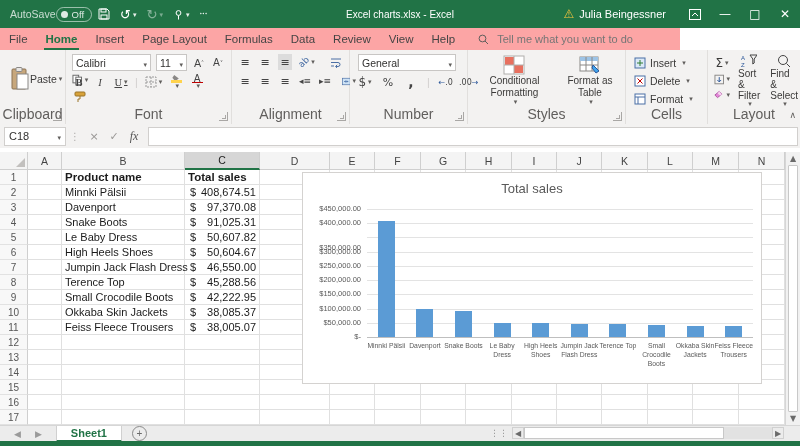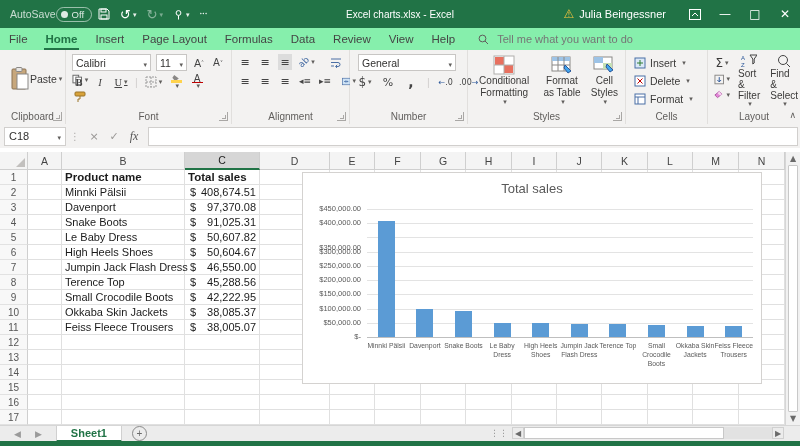--- a/index.html
+++ b/index.html
@@ -20,37 +20,37 @@
   .caret{font-size:7px;margin-left:2px;opacity:.9;}
   .tb-title{position:absolute;left:0;right:0;text-align:center;font-size:10px;pointer-events:none;}
   .tb-right{margin-left:auto;display:flex;align-items:center;height:100%;}
   .warn{color:#ffc83d;font-size:12px;margin-right:5px;font-family:"DejaVu Sans",sans-serif;}
   .user{font-size:11px;margin-right:14px;}
   .winbtn{width:30px;height:28px;display:flex;align-items:center;justify-content:center;
           font-size:12px;cursor:pointer;font-family:"DejaVu Sans",sans-serif;}
   .ribbonopt{font-size:10px;}
 
   
-  .tabrow{position:absolute;top:28px;left:0;width:800px;height:22px;background:#86efac;
+  .tabrow{position:absolute;top:28px;left:0;width:680px;height:22px;background:#fca5a5;
           display:flex;align-items:center;font-size:11.5px;color:#444;}
   .tab{padding:0 9px;height:100%;display:flex;align-items:center;cursor:pointer;position:relative;}
   .tab.active{color:#217346;font-weight:700;}
   .tab.active::after{content:"";position:absolute;left:7px;right:7px;bottom:0;height:2.5px;background:#217346;}
   .tellme{display:flex;align-items:center;gap:6px;margin-left:14px;color:#605e5c;flex:0 0 auto;}
   .tellme input{border:none;background:transparent;font-size:11px;color:#605e5c;outline:none;width:170px;
                 font-family:"Liberation Sans",sans-serif;}
   .topbtns{margin-left:auto;display:flex;gap:4px;padding-right:6px;}
   .topbtn{display:flex;align-items:center;gap:4px;border:1px solid #c8c6c4;background:#fff;border-radius:2px;
           height:17px;padding:0 8px;color:#217346;font-size:11px;cursor:pointer;}
 
   
   .ribbon{position:absolute;top:50px;left:0;width:800px;height:74px;background:#f3f2f1;
           border-bottom:1px solid #d8d6d4;display:flex;font-size:10.5px;color:#3b3a39;}
   .rgroup{position:relative;border-right:1px solid #e1dfdd;box-sizing:border-box;height:100%;}
-  .rlabel{position:absolute;bottom:2px;left:0;right:0;text-align:center;font-size:10px;color:#605e5c;}
+  .rlabel{position:absolute;bottom:2px;left:0;right:0;text-align:center;font-size:14px;color:#605e5c;}
   .launcher{position:absolute;right:3px;bottom:3px;width:8px;height:8px;border-right:1px solid #8a8886;
             border-bottom:1px solid #8a8886;opacity:.7;}
   .launcher::after{content:"";position:absolute;right:1px;bottom:1px;width:3px;height:3px;
             border-right:1px solid #8a8886;border-bottom:1px solid #8a8886;}
   .rbody{padding:3px 4px 0 4px;display:flex;gap:4px;}
   .paste{display:flex;align-items:center;cursor:pointer;padding:2px 6px;}
   .paste svg{display:block;}
   .minicol{display:flex;flex-direction:column;gap:3px;padding-top:3px;}
   .mini{width:16px;height:14px;display:flex;align-items:center;justify-content:center;cursor:pointer;}
   .selbox{background:#fff;border:1px solid #c8c6c4;height:17px;display:flex;align-items:center;
@@ -371,29 +371,20 @@
           <span>Conditional Formatting</span>
         </div>
         <div class="bigbtn dd">
           <svg width="22" height="20" viewBox="0 0 22 20">
             <rect x="1" y="2" width="18" height="14" fill="#fff" stroke="#8a8886"></rect>
             <rect x="1" y="2" width="18" height="4" fill="#9dc3e6"></rect>
             <path d="M1 10h18M7 2v14M13 2v14" stroke="#8a8886"></path>
             <path d="M14 10l6 6-3 2-4-5z" fill="#41a5ee" stroke="#2b579a"></path>
           </svg>
           <span>Format as Table</span>
-        </div>
-        <div class="bigbtn dd">
-          <svg width="22" height="20" viewBox="0 0 22 20">
-            <rect x="1" y="2" width="18" height="12" fill="#fff" stroke="#8a8886"></rect>
-            <rect x="1" y="2" width="9" height="6" fill="#9dc3e6"></rect>
-              <rect x="10" y="8" width="9" height="6" fill="#c5e0b4"></rect>
-            <path d="M14 9l6 6-3 2-4-5z" fill="#41a5ee" stroke="#2b579a"></path>
-          </svg>
-          <span>Cell Styles</span>
         </div>
       </div>
       <div class="rlabel">Styles</div>
       <span class="launcher"></span>
     </div>
 
     <div class="rgroup" style="width:82px">
       <div style="padding:5px 6px 0 8px;">
         <div class="smallrow dd">
           <svg width="12" height="12" viewBox="0 0 12 12">

